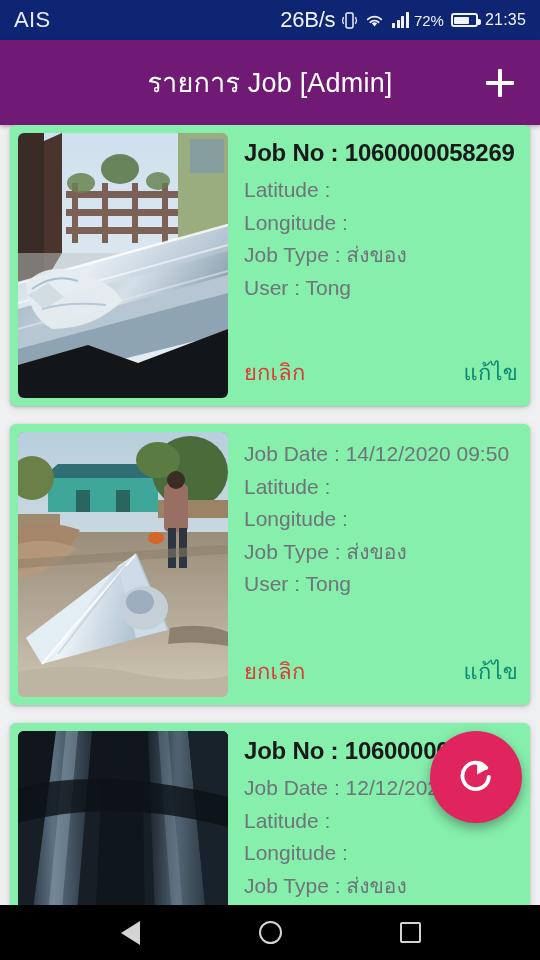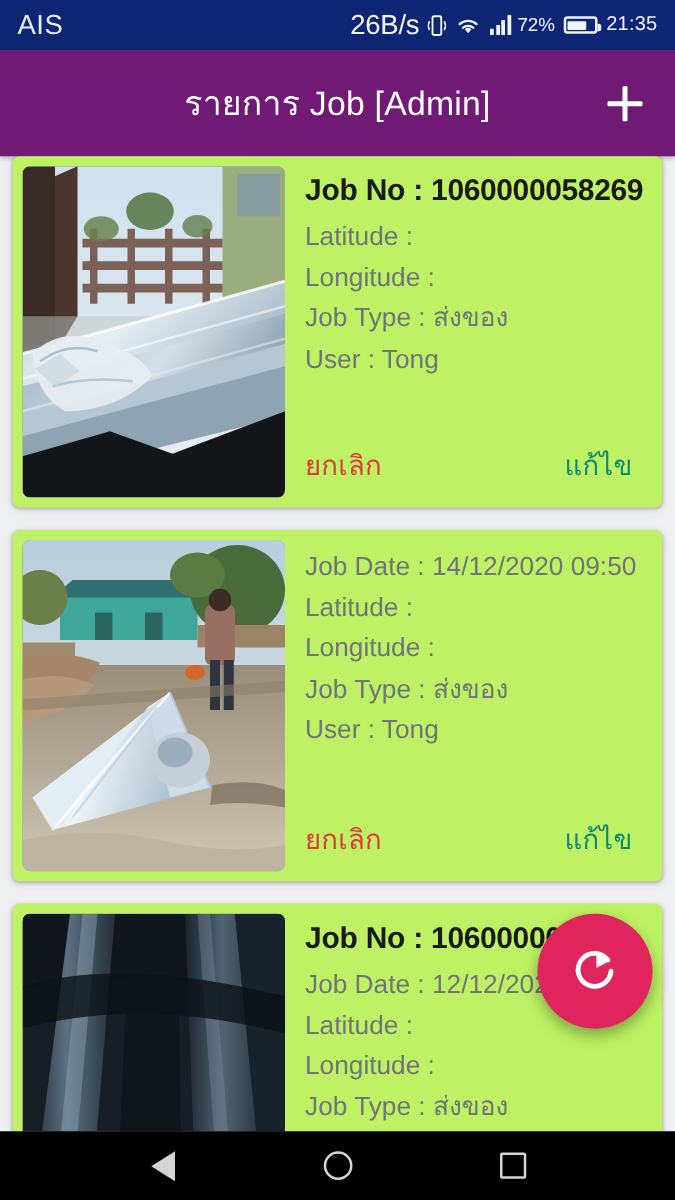--- a/index.html
+++ b/index.html
@@ -144,21 +144,21 @@
     position: absolute;
     top: 125px; left: 0;
     width: 540px;
     height: 780px;
     overflow: hidden;
     padding: 0 10px;
   }
 
   .card {
     position: relative;
-    background: #bef264;
+    background: #86efac;
     border-radius: 6px;
     box-shadow: 0 1px 3px rgba(0,0,0,.22), 0 2px 8px rgba(0,0,0,.10);
     display: flex;
     margin-bottom: 18px;
     overflow: hidden;
     min-height: 281px;
   }
 
   .card-thumb {
     width: 210px;
@@ -196,21 +196,21 @@
     line-height: 1.55;
     white-space: nowrap;
   }
   .field .val { color: #6e7478; }
 
   .card-actions {
     margin-top: auto;
     display: flex;
     align-items: center;
     justify-content: space-between;
-    padding: 10px 24px 16px 0;
+    padding: 10px 12px 16px 0;
   }
   .btn-cancel {
     font-size: 22px;
     color: #dc3c36;
     cursor: pointer;
     letter-spacing: .2px;
   }
   .btn-edit {
     font-size: 22px;
     color: #0f8a72;

